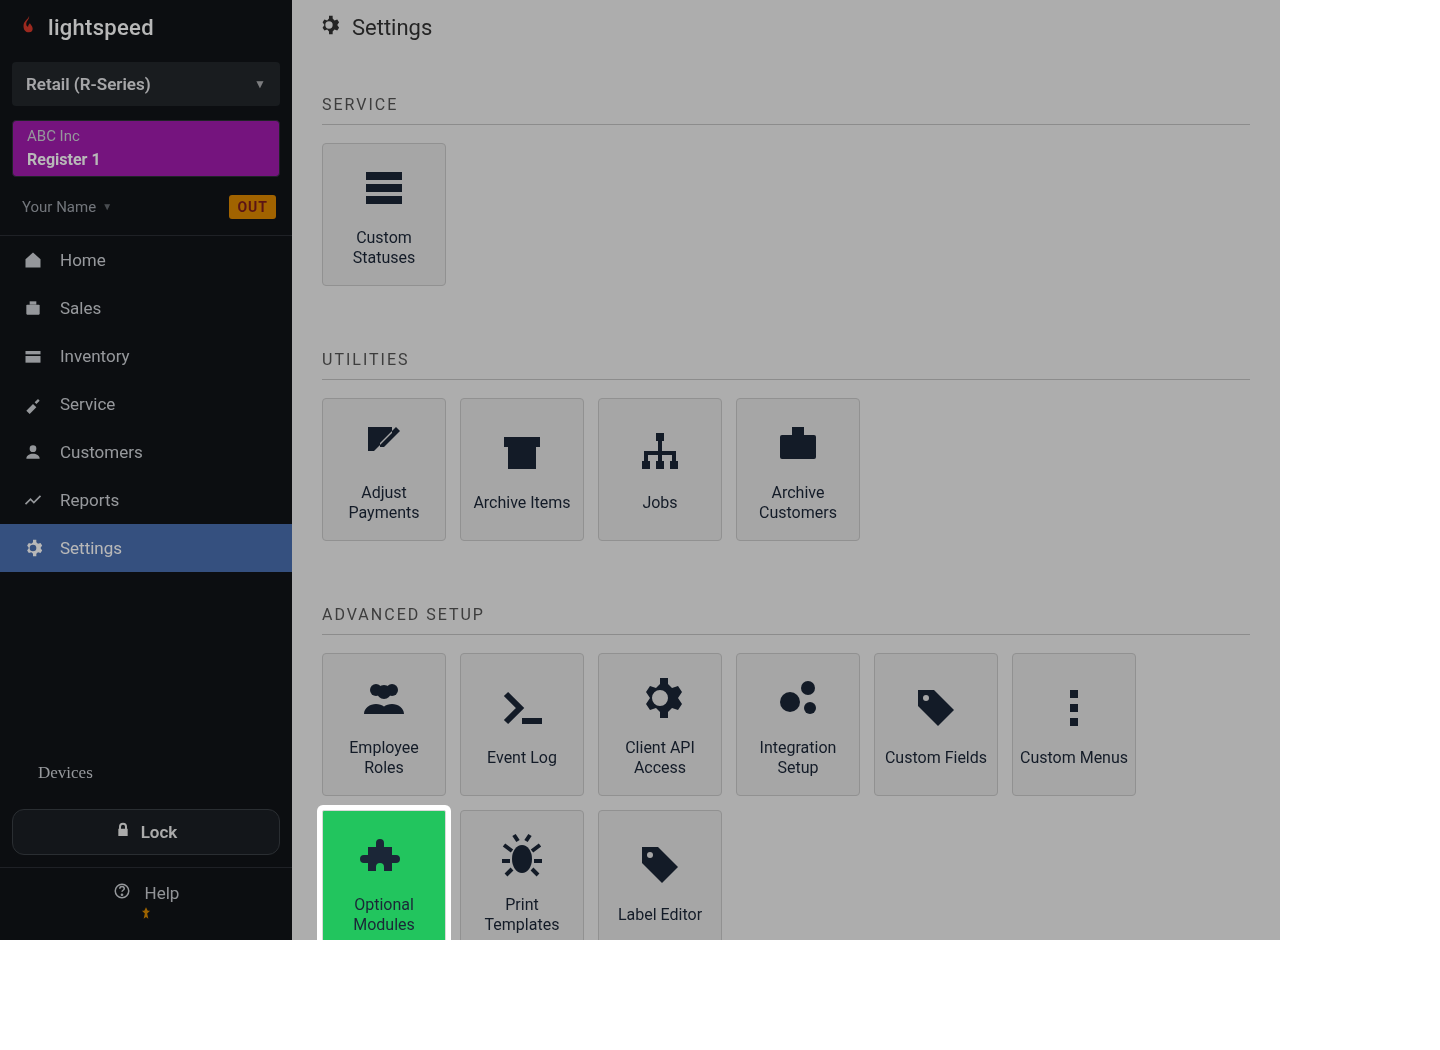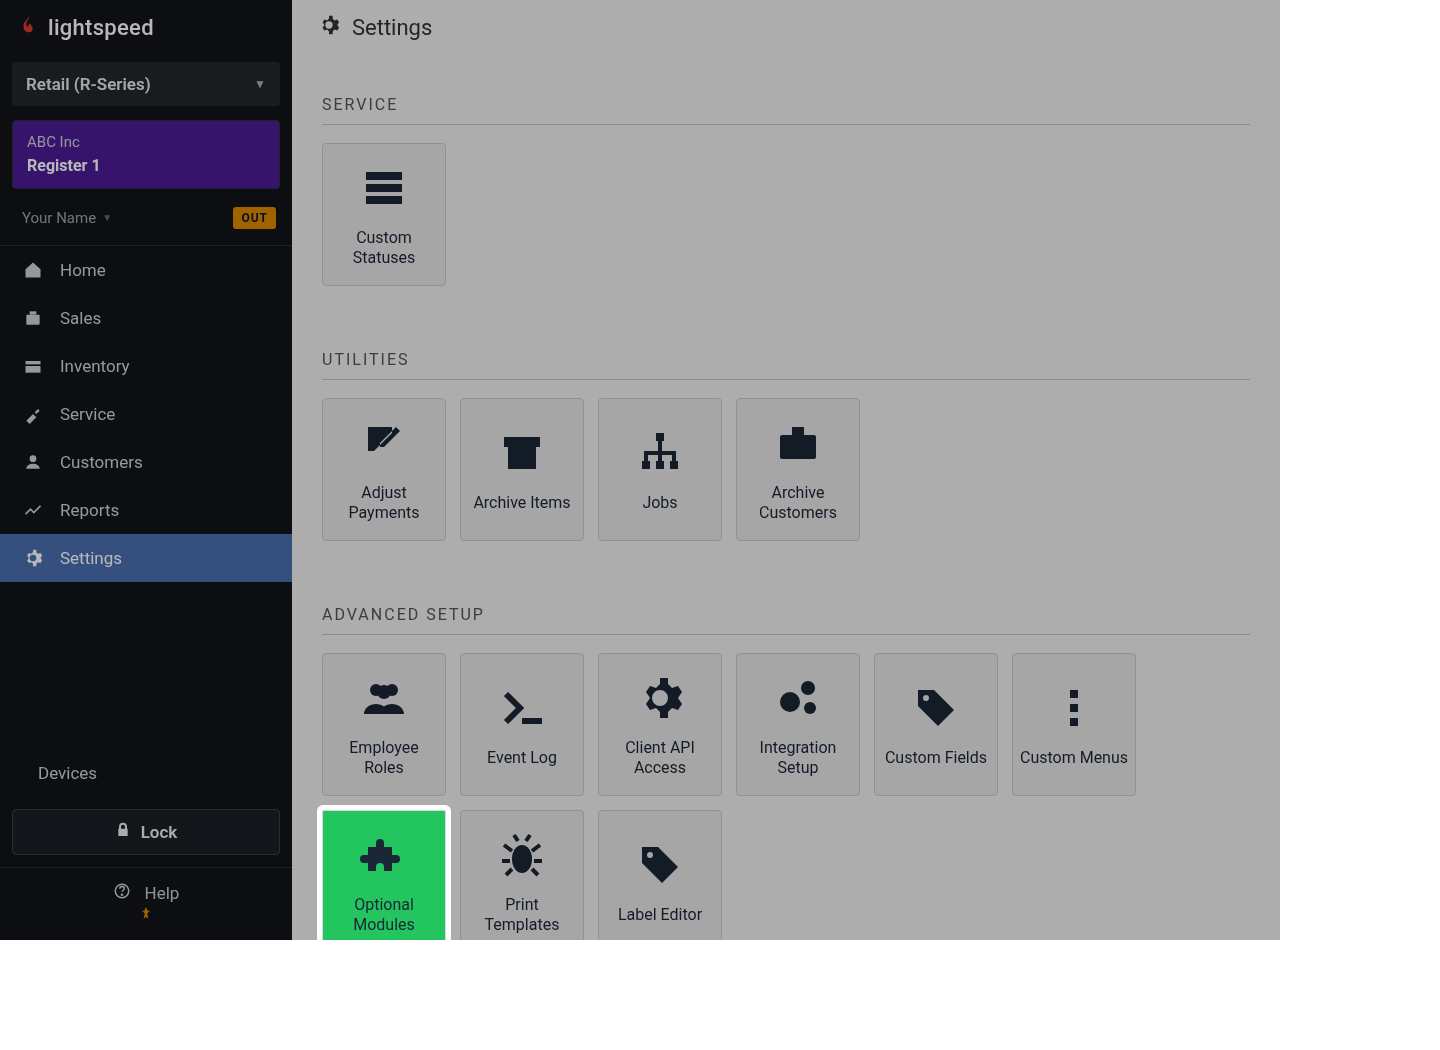--- a/index.html
+++ b/index.html
@@ -37,40 +37,40 @@
     border-radius: 4px;
     padding: 12px 14px;
     display: flex; justify-content: space-between; align-items: center;
     color: #e6e7e9;
     font-weight: 600;
   }
   .product-select .chev { font-size: 12px; opacity: .7; }
 
   .company-box {
     margin: 6px 12px;
-    background: #4c1d95;
+    background: #a21caf;
     border: 1px solid #2c3137;
     border-radius: 4px;
-    padding: 10px 14px;
+    padding: 4px 14px;
     line-height: 1.5;
   }
   .company-box .company { color: #cfd2d7; font-size: 15px; }
   .company-box .register { color: #fff; font-weight: 700; font-size: 16px; }
 
   .user-row {
     display: flex; align-items: center; justify-content: space-between;
     padding: 12px 16px 16px 22px;
   }
   .user-row .name { color: #9ea3ab; font-size: 15px; display:flex; align-items:center; gap:6px; }
   .user-row .name .mini-chev { font-size:10px; opacity:.6; }
   .out-badge {
     background: #e08900;
-    color: #0f172a;
+    color: #7f1d1d;
     font-weight: 700;
-    font-size: 12px;
+    font-size: 14px;
     letter-spacing: 1px;
     padding: 4px 8px;
     border-radius: 3px;
   }
 
   .nav-divider { border-top: 1px solid #2b2f35; }
 
   .nav { flex: 1; }
   .nav-item {
     display: flex; align-items: center; gap: 16px;
@@ -83,27 +83,28 @@
     color: #fff;
   }
   .nav-item .nicon { width: 22px; display:flex; justify-content:center; }
   .nav-item svg { width: 20px; height: 20px; }
 
   .bottom-area { margin-top: auto; }
   .devices-row {
     display: flex; align-items:flex-end; gap:16px;
     padding: 14px 22px;
     color:#d0d3d8;
+    font-family:Liberation Serif, serif;
   }
   .lock-btn {
     margin: 12px;
     border: 1px solid #3b4046;
     background: #1b1f24;
     color: #eee;
-    border-radius: 4px;
+    border-radius: 12px;
     padding: 12px;
     display:flex; justify-content:center; align-items:center; gap:10px;
     font-weight:600;
     font-size:17px;
   }
   .help-row {
     border-top:1px solid #2b2f35;
     display:flex; align-items:center; justify-content:space-between;
     padding: 14px 22px;
     color:#c9ccd1;

